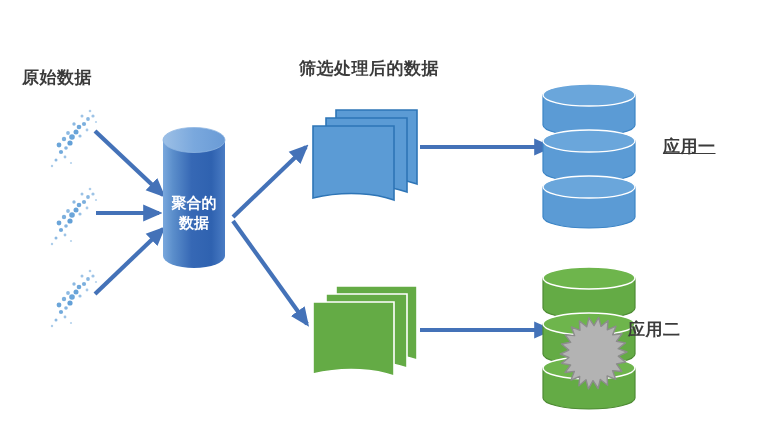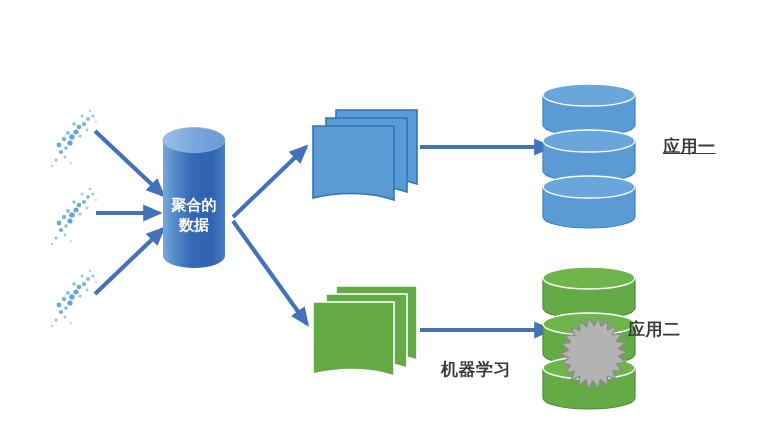--- a/index.html
+++ b/index.html
@@ -36,21 +36,21 @@
     font-family: "Liberation Sans", "DejaVu Sans", sans-serif;
   }
   .cyl-text {
     position: absolute;
     color: #ffffff;
     font-size: 15px;
     font-weight: 700;
     text-align: center;
     line-height: 1.35;
     white-space: nowrap;
-    font-family: Liberation Sans, sans-serif;
+    font-family: Liberation Mono, monospace;
   }
 </style>
 </head>
 <body>
 
 <div id="stage">
   <svg viewBox="0 0 768 440" xmlns="http://www.w3.org/2000/svg">
     <defs>
       <linearGradient id="cylBody" x1="0" y1="0" x2="1" y2="0">
         <stop offset="0%" stop-color="#7aa8dd"></stop>
@@ -198,26 +198,27 @@
       <path fill="#b3b3b3" stroke="#8c8c8c" stroke-width="1.4" stroke-linejoin="round" d="M 627.0 352.0 L 618.3 356.1 L 625.6 362.1 L 616.5 363.9 L 621.9 371.5 L 612.6 370.6 L 615.7 379.4
                L 607.1 375.9 L 607.6 385.2 L 600.3 379.5 L 598.1 388.5 L 593.0 380.7 L 588.4 388.8 L 586.0 379.8
                L 578.9 385.8 L 579.7 376.5 L 571.0 380.1 L 574.3 371.4 L 565.0 372.5 L 570.6 365.0 L 561.5 363.4
                L 568.9 357.5 L 560.3 354.0 L 568.8 350.1 L 561.5 344.0 L 570.7 342.3 L 565.2 334.8 L 574.6 335.6
                L 571.4 326.9 L 580.0 330.3 L 579.4 321.0 L 586.7 326.8 L 588.9 317.8 L 594.0 325.6 L 598.6 317.5
                L 601.0 326.4 L 608.1 320.5 L 607.3 329.8 L 616.0 326.2 L 612.7 334.8 L 622.0 333.8 L 616.4 341.3
                L 625.5 342.9 L 618.1 348.7 Z"></path>
     </g>
   </svg>
 
-
+  <div class="lbl" style="left:22px; top:66px;">原始数据</div>
+
+  <div class="lbl" style="left:299px; top:57px;">筛选处理后的数据</div>
 
 
   <div class="lbl" style="left:663px; top:135px;text-decoration:underline;">应用一</div>
 
   <div class="lbl" style="left:628px; top:318px;">应用二</div>
 
-  <div class="lbl" style="left:441px; top:358px;">机器学习</div>
 
   <div class="cyl-text" style="left:163px; top:195px; width:62px;">
     <span>聚合的</span><br>
     <span>数据</span>
   </div>
 </div>
 
 </body></html>

